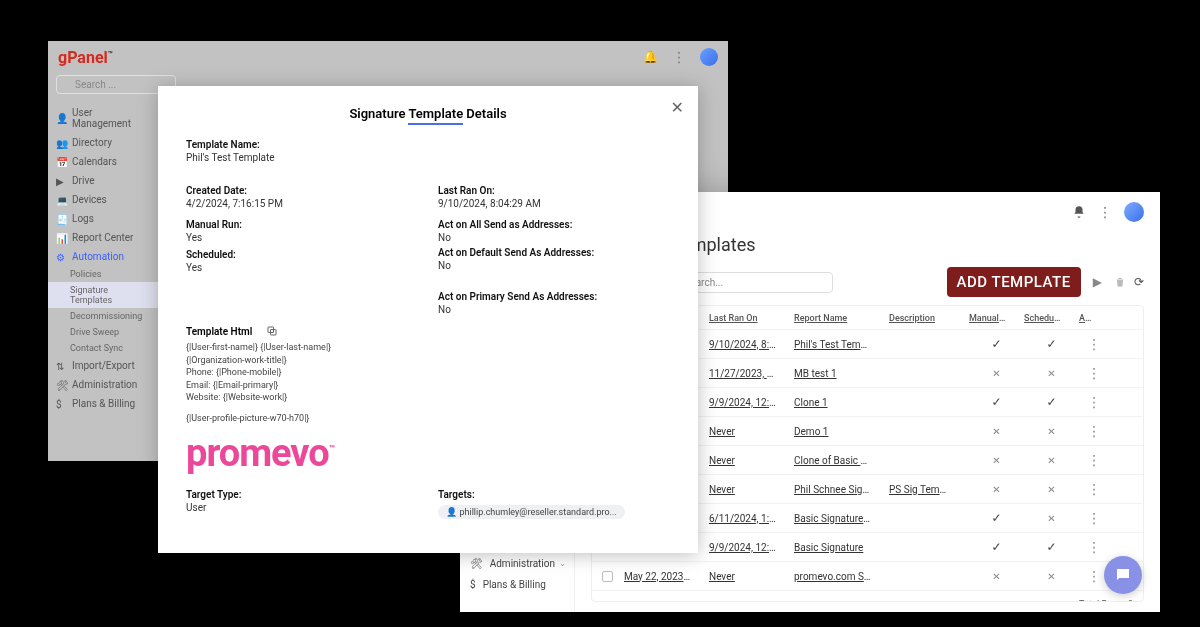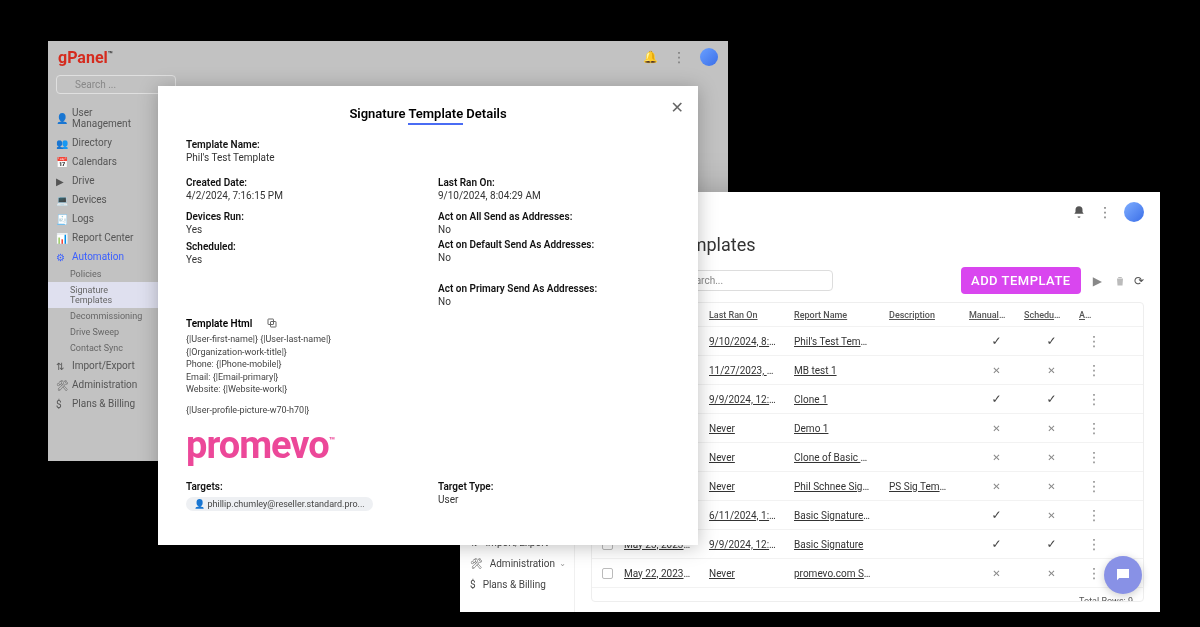--- a/index.html
+++ b/index.html
@@ -69,21 +69,21 @@
   .ftop-right{ margin-left:auto; display:flex; gap:12px; align-items:center;}
   .bell{ width:14px;height:14px;}
   .vdots{ font-size:14px;color:#777;}
   .favatar{ width:20px;height:20px;border-radius:50%; background:linear-gradient(135deg,#7faeff,#3a6ee8);}
   .page-title{ font-size:18px; font-weight:400; color:#333; margin-top:12px; margin-bottom:12px;}
 
   .toolbar{ display:flex; align-items:center; gap:8px; margin-bottom:8px;}
   .filters-btn{ border:1px solid #68d5c8; color:#2bb4a3; font-size:9px; padding:4px 8px; border-radius:4px; background:#fff; display:flex; gap:4px; align-items:center;}
   .tbl-search{ border:1px solid #ddd; border-radius:4px; padding:4px 6px 4px 20px; font-size:10px; width:170px; position:relative; color:#888;}
   .tbl-search svg{position:absolute;left:5px;top:4px;}
-  .add-btn{ margin-left:auto; background:#d946ef; color:#fff; font-size:13px; font-weight:500; letter-spacing:.5px; padding:6px 10px; border-radius:4px;}
+  .add-btn{ margin-left:auto; background:#7f1d1d; color:#fff; font-size:15px; font-weight:500; letter-spacing:.5px; padding:6px 10px; border-radius:4px;}
   .run-icon{ color:#888; font-size:12px; padding:0 4px;}
   .del-icon{ color:#999; width:12px;height:14px;}
   .refresh-icon{ color:#555; font-size:12px;}
 
   .tbl{ border:1px solid #eee; border-radius:4px; flex:1; font-size:10px; color:#333; overflow:hidden; display:flex; flex-direction:column;}
   .thead, .trow{ display:grid; grid-template-columns: 28px 85px 85px 95px 80px 55px 55px 30px; align-items:center; padding:6px 4px; border-bottom:1px solid #f2f2f2;}
   .thead{ font-weight:500; color:#555; font-size:9px;}
   .thead .sort-ind{ font-size:8px; margin-left:2px;}
   .cb{ width:11px; height:11px; border:1px solid #bbb; border-radius:2px; margin-left:6px;}
   .cell{ white-space:nowrap; overflow:hidden; text-overflow:ellipsis; padding-right:18px;text-decoration:underline;}
@@ -166,34 +166,34 @@
 
   <div class="modal">
     <div class="modal-close">✕</div>
     <div class="modal-title">
       <span>Signature </span><span class="underline">Template</span><span> Details</span>
     </div>
 
     <div class="lab">Template Name:</div>
     <div class="val">Phil's Test Template</div>
 
-    <div class="row" style="margin-top:14px">
+    <div class="row" style="margin-top:22px">
       <div class="col">
         <div class="lab">Created Date:</div>
         <div class="val">4/2/2024, 7:16:15 PM</div>
       </div>
       <div class="col">
         <div class="lab">Last Ran On:</div>
         <div class="val">9/10/2024, 8:04:29 AM</div>
       </div>
     </div>
 
     <div class="row">
       <div class="col">
-        <div class="lab">Devices Run:</div>
+        <div class="lab">Manual Run:</div>
         <div class="val">Yes</div>
         <div class="lab" style="margin-top:6px">Scheduled:</div>
         <div class="val">Yes</div>
       </div>
       <div class="col">
         <div class="lab">Act on All Send as Addresses:</div>
         <div class="val">No</div>
         <div class="lab" style="margin-top:4px">Act on Default Send As Addresses:</div>
         <div class="val">No</div>
         <div class="lab" style="margin-top:20px">Act on Primary Send As Addresses:</div>
@@ -213,26 +213,26 @@
       <div>{|Organization-work-title|}</div>
       <div>Phone: {|Phone-mobile|}</div>
       <div>Email: {|Email-primary|}</div>
       <div>Website: {|Website-work|}</div>
       <div style="margin-top:8px">{|User-profile-picture-w70-h70|}</div>
     </div>
     <div class="promevo-logo"><span>promevo</span><sup>™</sup></div>
 
     <div class="row" style="margin-top:14px">
       <div class="col">
+        <div class="lab">Target Type:</div>
+        <div class="val">User</div>
+      </div>
+      <div class="col">
         <div class="lab">Targets:</div>
         <div><span class="targ-chip">👤 <span>phillip.chumley@reseller.standard.pro...</span></span></div>
-      </div>
-      <div class="col">
-        <div class="lab">Target Type:</div>
-        <div class="val">User</div>
       </div>
     </div>
   </div>
 </div>
 
 <div class="front-window">
 
   <div class="fside">
     <div class="f-logo-row">
       <span class="f-logo"><span>gPanel</span><sup>™</sup></span>

